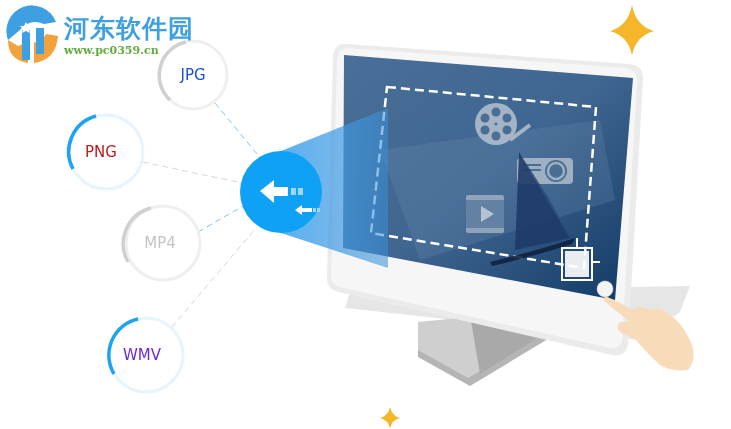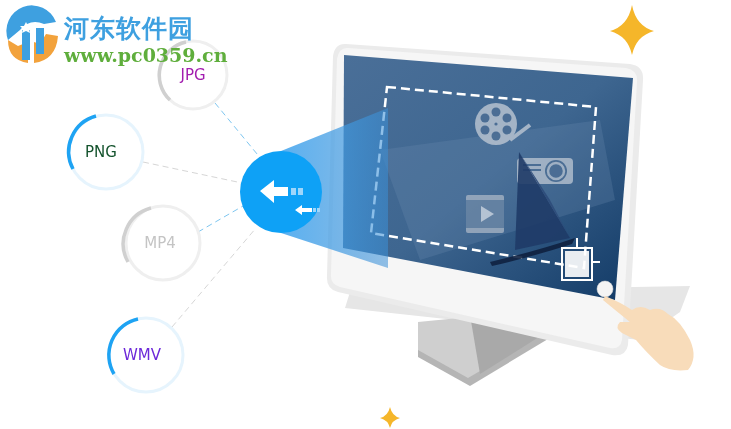--- a/index.html
+++ b/index.html
@@ -1,20 +1,20 @@
 <!DOCTYPE html>
 <html><head>
 <meta charset="utf-8">
 <style>
   html,body{margin:0;padding:0;background:#fff;}
   body{width:731px;height:429px;position:relative;overflow:hidden;font-family:"Liberation Sans",sans-serif;}
   .abs{position:absolute;text-align:right;}
   svg{position:absolute;left:0;top:0;}
   .logo-title{left:64px;top:12px;font-size:25px;font-weight:bold;color:#3ea0e0;letter-spacing:1px;font-family:"DejaVu Sans",sans-serif;}
-  .logo-url{left:64px;top:44px;font-size:19px;font-weight:bold;color:#5fae3c;font-family:"DejaVu Serif",serif;}
+  .logo-url{left:64px;top:44px;font-size:11px;font-weight:bold;color:#5fae3c;font-family:"DejaVu Serif",serif;}
   .fmt{font-size:15px;text-align:center;width:80px;margin-left:-40px;margin-top:-9px;font-family:"DejaVu Sans",sans-serif;}
 </style>
 </head>
 <body>
 
 <svg width="731" height="429" viewBox="0 0 731 429">
   <defs>
     <linearGradient id="scr" x1="0" y1="0" x2="1" y2="1">
       <stop offset="0" stop-color="#4a6f98"></stop>
       <stop offset="0.5" stop-color="#3e6690"></stop>
@@ -136,16 +136,16 @@
     <path d="M34,63 Q56,60 58,36 L46,34 L40,44 L34,42 Z" fill="#f2a23c"></path>
     <rect x="22" y="30" width="8" height="30" fill="#3ea0e0"></rect>
     <rect x="36" y="28" width="8" height="26" fill="#3ea0e0"></rect>
     <polygon points="26,22 28,26 32,26 29,29 30,33 26,31 22,33 23,29 20,26 24,26" fill="#fff"></polygon>
   </g>
 </svg>
 
 <div class="abs logo-title">河东软件园</div>
 <div class="abs logo-url">www.pc0359.cn</div>
 
-<div class="abs fmt" style="left:193px;top:75px;color:#a21caf;">JPG</div>
-<div class="abs fmt" style="left:101px;top:152px;color:#14532d;">PNG</div>
+<div class="abs fmt" style="left:193px;top:75px;color:#1d4ed8;">JPG</div>
+<div class="abs fmt" style="left:101px;top:152px;color:#b91c1c;">PNG</div>
 <div class="abs fmt" style="left:160px;top:243px;color:#c4c4c4;text-align:center;">MP4</div>
 <div class="abs fmt" style="left:142px;top:355px;color:#6d28d9;">WMV</div>
 
 </body></html>

